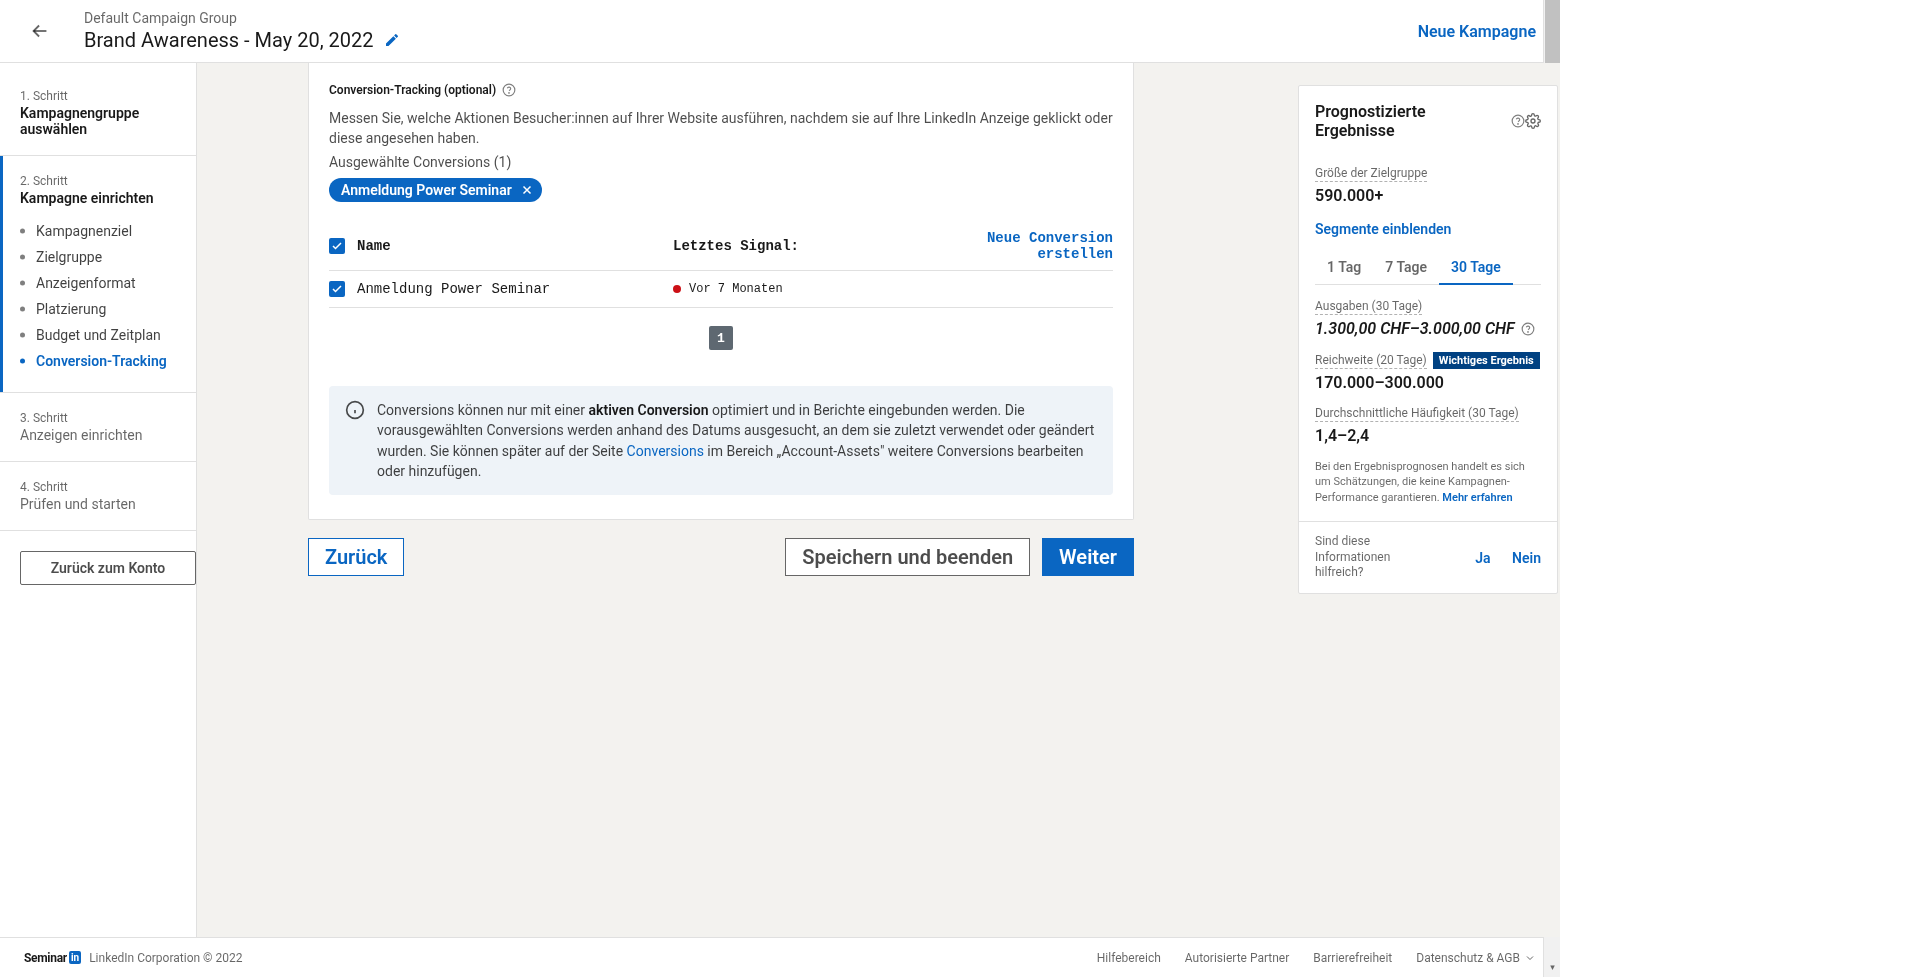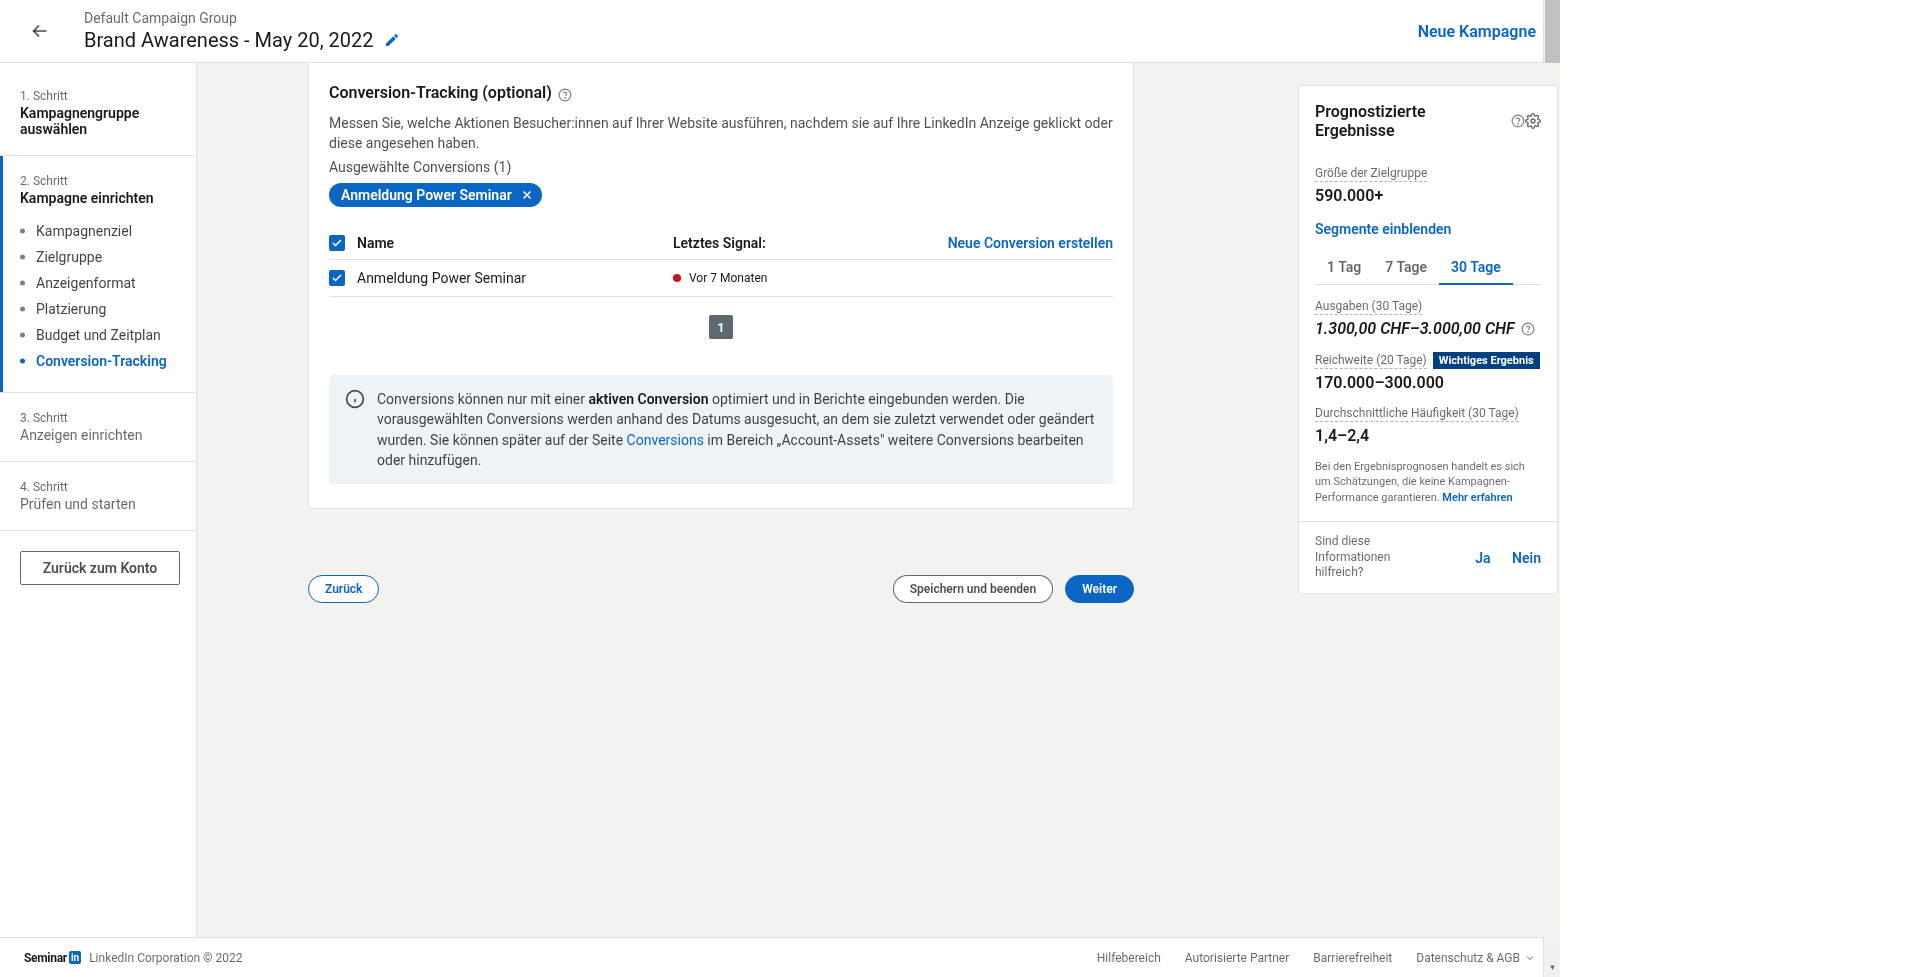--- a/index.html
+++ b/index.html
@@ -30,33 +30,33 @@
     .step { padding: 18px 20px; border-bottom: 1px solid #e0e0e0; position:relative; }
     .step.active::before { content:''; position:absolute; left:0; top:0; bottom:0; width:3px; background:#0a66c2; }
     .step-label { font-size: 12px; color: rgba(0,0,0,0.6); margin-bottom: 2px; }
     .step-title { font-size: 14px; font-weight: 600; color: rgba(0,0,0,0.9); }
     .step.muted .step-title { color: rgba(0,0,0,0.6); font-weight:400; }
     .substeps { list-style:none; margin-top:12px; }
     .substeps li { position:relative; padding: 5px 0 5px 16px; font-size:14px; color: rgba(0,0,0,0.75); cursor:pointer;}
     .substeps li::before { content:''; position:absolute; left:0; top:50%; transform:translateY(-50%); width:5px; height:5px; border-radius:50%; background: rgba(0,0,0,0.5); }
     .substeps li.active { color:#0a66c2; font-weight:600;}
     .substeps li.active::before { background:#0a66c2; }
-    .back-account { margin: 20px; padding: 8px 0; border:1px solid rgba(0,0,0,0.6); border-radius:2px; text-align:center; font-weight:600; color:rgba(0,0,0,0.7); cursor:pointer; width:160px;}
+    .back-account { margin: 20px; padding: 8px 0; border:1px solid rgba(0,0,0,0.6); border-radius:2px; text-align:center; font-weight:600; color:rgba(0,0,0,0.7); cursor:pointer; width:176px;}
     
     
     .main { flex:1; background:#f3f2ef; padding: 0; position:relative; display:flex; }
     .content-card { background:#fff; margin: 0 auto; width: 826px; margin-left: 111px; border:1px solid #e0e0e0; border-top:none; border-radius: 0 0 2px 2px; padding: 20px 20px 24px 20px; }
-    .section-title { font-size: 16px; font-weight: 600; display:flex; align-items:flex-end; }
+    .section-title { font-size: 12px; font-weight: 600; display:flex; align-items:flex-start; }
     .help-icon-inline { margin-left:6px; color: rgba(0,0,0,0.5); display:inline-flex; }
     .section-desc { font-size: 14px; color: rgba(0,0,0,0.7); margin-top: 12px; line-height:1.4; }
     .selected-label { font-size:14px; color: rgba(0,0,0,0.7); margin-top:6px;}
     .pill { display:inline-flex; align-items:center; background:#0a66c2; color:#fff; border-radius:16px; padding: 4px 8px 4px 12px; font-size:14px; font-weight:600; margin-top:8px; cursor:default;}
     .pill .x { margin-left:8px; cursor:pointer; display:flex; align-items:center;}
     
-    .table { margin-top: 20px; }
+    .table { margin-top: 20px; font-family: Liberation Mono, monospace; }
     .table-header { display:flex; align-items:center; border-bottom:1px solid #e0e0e0; padding: 8px 0;}
     .table-row { display:flex; align-items:center; border-bottom:1px solid #e0e0e0; padding: 10px 0;}
     .col-check { width:28px; }
     .col-name { flex:1; font-size:14px; }
     .table-header .col-name, .table-header .col-signal { font-weight:600; font-size:14px; color:rgba(0,0,0,0.9);}
     .col-signal { width: 260px; font-size:12px; display:flex; align-items:center;}
     .col-action { width: 180px; text-align:right; }
     .create-link { color:#0a66c2; font-weight:600; font-size:14px; cursor:pointer;}
     .status-dot { width:8px; height:8px; border-radius:50%; background:#cc1016; display:inline-block; margin-right:8px;}
     
@@ -65,21 +65,21 @@
     
     .pagination { display:flex; justify-content:center; margin-top:18px; }
     .page-btn { width:24px; height:24px; background:#5e6871; color:#fff; display:flex; align-items:center; justify-content:center; font-size:13px; font-weight:600; border-radius:2px; cursor:pointer;}
     
     .info-box { background:#eef3f8; border-radius:4px; padding: 14px 16px; margin-top: 36px; display:flex; font-size:14px; color:rgba(0,0,0,0.75); line-height:1.45;}
     .info-box .icon { margin-right:12px; flex-shrink:0; color: rgba(0,0,0,0.7);}
     .info-box a { color:#0a66c2; text-decoration:none; cursor:pointer;}
     .info-box b { color:rgba(0,0,0,0.9); font-weight:600;}
     
     .button-row { display:flex; align-items:center; margin: 18px 0 0 111px; width: 826px; gap:12px; }
-    .btn { padding: 6px 16px; border-radius:15px; font-size:12px; font-weight:600; cursor:pointer;margin-top:48px; }
+    .btn { padding: 6px 16px; border-radius:0; font-size:20px; font-weight:600; cursor:pointer; }
     .btn-outline-blue { border:1px solid #0a66c2; color:#0a66c2; background:#fff;}
     .btn-outline-gray { border:1px solid rgba(0,0,0,0.6); color:rgba(0,0,0,0.7); background:#fff; margin-left:auto;}
     .btn-primary { background:#0a66c2; color:#fff; border:1px solid #0a66c2;}
     
     .main-col { flex:1; }
     
     
     .forecast { width:260px; margin-left: 18px; margin-right: 2px; background:#fff; border:1px solid #e0e0e0; border-radius:2px; align-self:flex-start; margin-top:22px;}
     .forecast-head { padding: 16px 16px 12px 16px; display:flex; align-items:center; justify-content:space-between;}
     .forecast-head .title { font-size:16px; font-weight:600; display:flex; align-items:center;}

